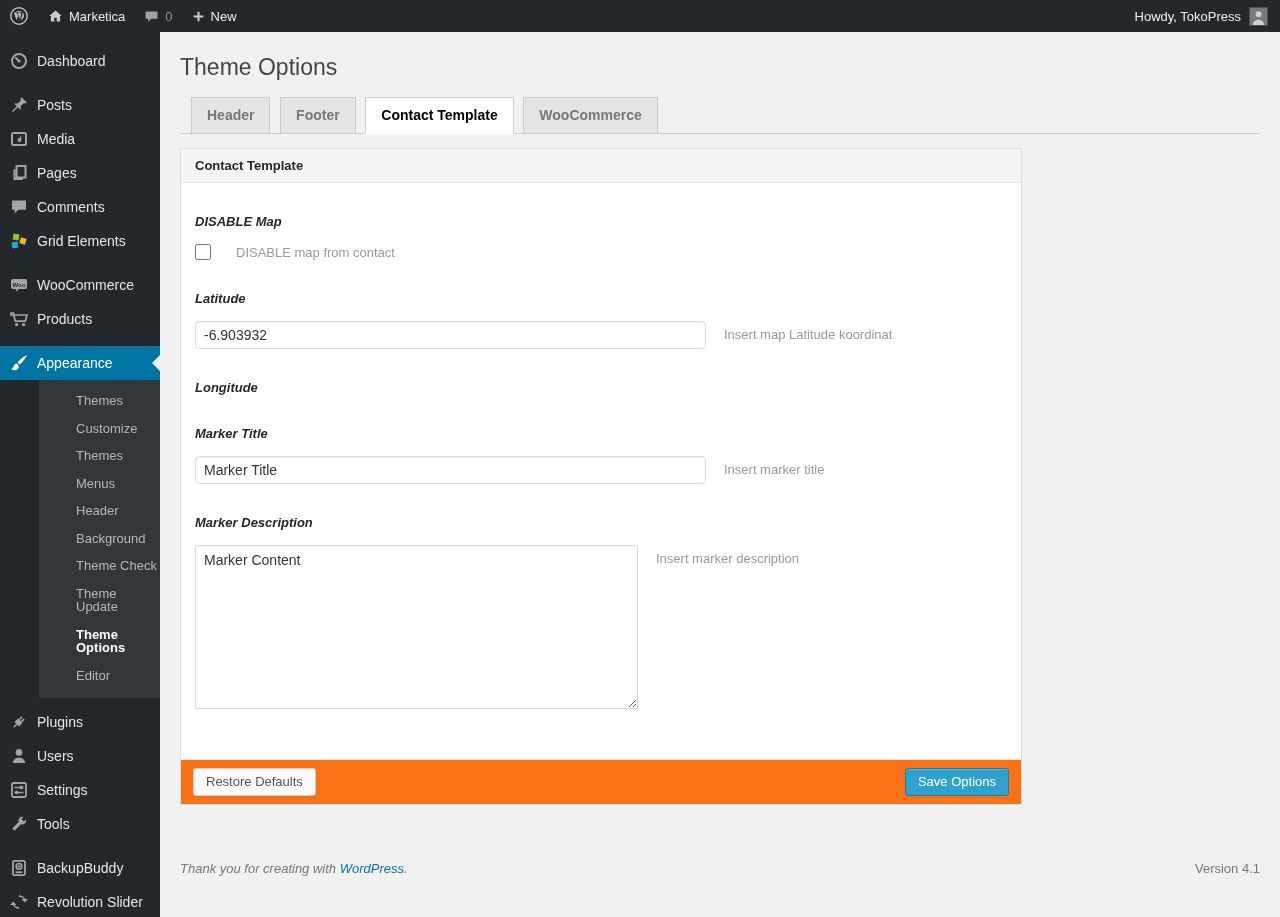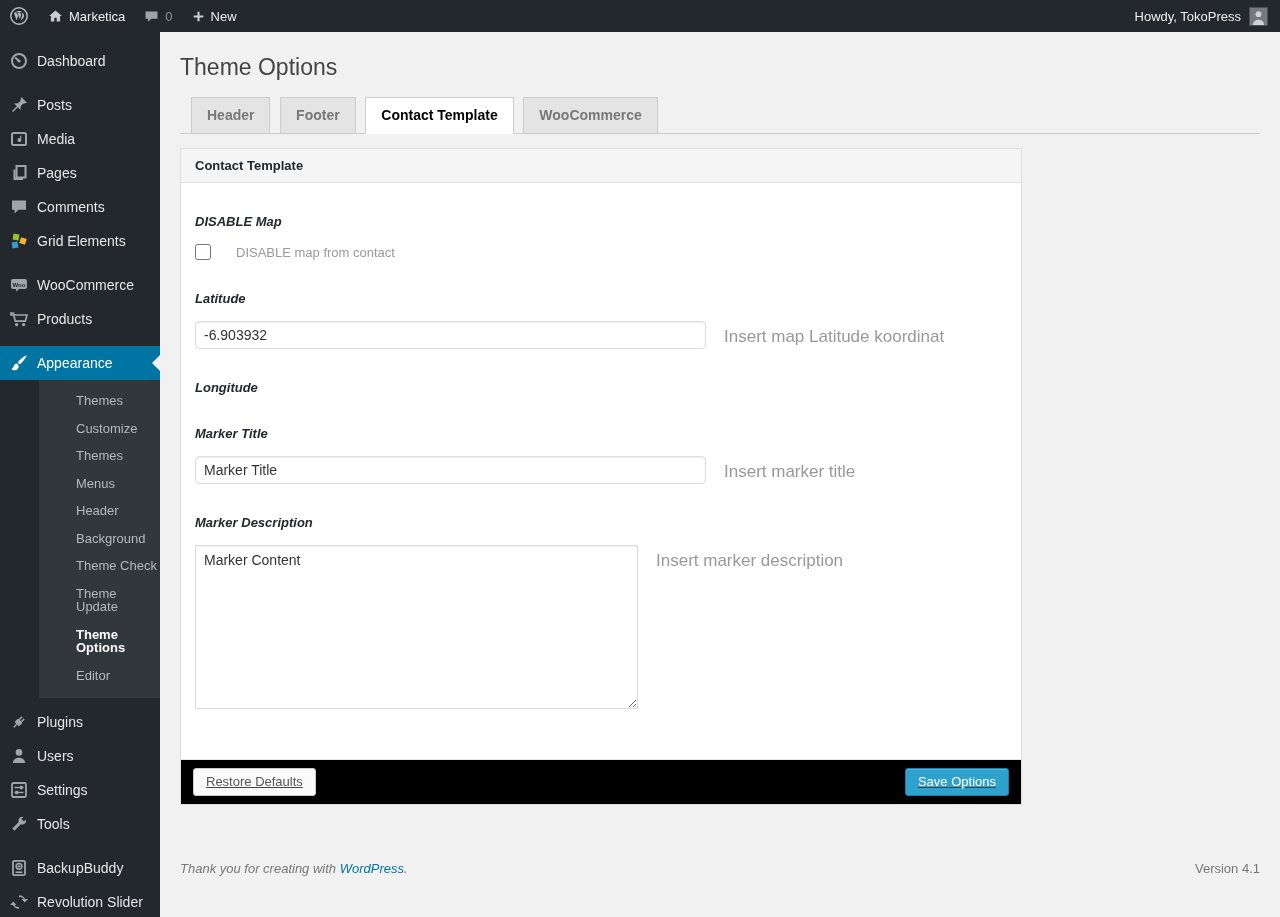--- a/index.html
+++ b/index.html
@@ -64,24 +64,24 @@
   input.text-input{
     width:511px;height:28px;box-sizing:border-box;border:1px solid #ddd;background:#fff;
     box-shadow:inset 0 1px 2px rgba(0,0,0,.07);padding:3px 8px;font-size:14px;color:#333;
     font-family:"Liberation Sans","DejaVu Sans",sans-serif;border-radius:4px;outline:none;
   }
   textarea.textarea-input{
     width:443px;height:164px;box-sizing:border-box;border:1px solid #ddd;background:#fff;
     box-shadow:inset 0 1px 2px rgba(0,0,0,.07);padding:6px 8px;font-size:14px;color:#333;
     font-family:"Liberation Sans","DejaVu Sans",sans-serif;border-radius:0;outline:none;resize:both;
   }
-  .field-desc{margin-left:18px;margin-top:6px;color:#999;font-size:17px;}
+  .field-desc{margin-left:18px;margin-top:6px;color:#999;font-size:13px;}
   .panel-footer{
     display:flex;justify-content:space-between;align-items:center;
-    background:#000000;border-top:1px solid #e5e5e5;padding:8px 12px;text-decoration:underline;
+    background:#f97316;border-top:1px solid #e5e5e5;padding:8px 12px;
   }
   .button{font-size:13px;line-height:16px;padding:5px 12px;border-radius:3px;cursor:pointer;
     font-family:"Liberation Sans","DejaVu Sans",sans-serif;}
   .button-secondary{background:#fafafa;border:1px solid #ccc;color:#555;box-shadow:0 1px 0 rgba(0,0,0,.04);}
   .button-primary{background:#2ea2cc;border:1px solid #1b7fae;color:#fff;
     box-shadow:inset 0 1px 0 rgba(120,200,230,.5);}
   
   .wp-footer{display:flex;justify-content:space-between;align-items:center;margin-top:56px;
     color:#777;font-size:13px;}
   .wp-footer .thanks{font-style:italic;}

